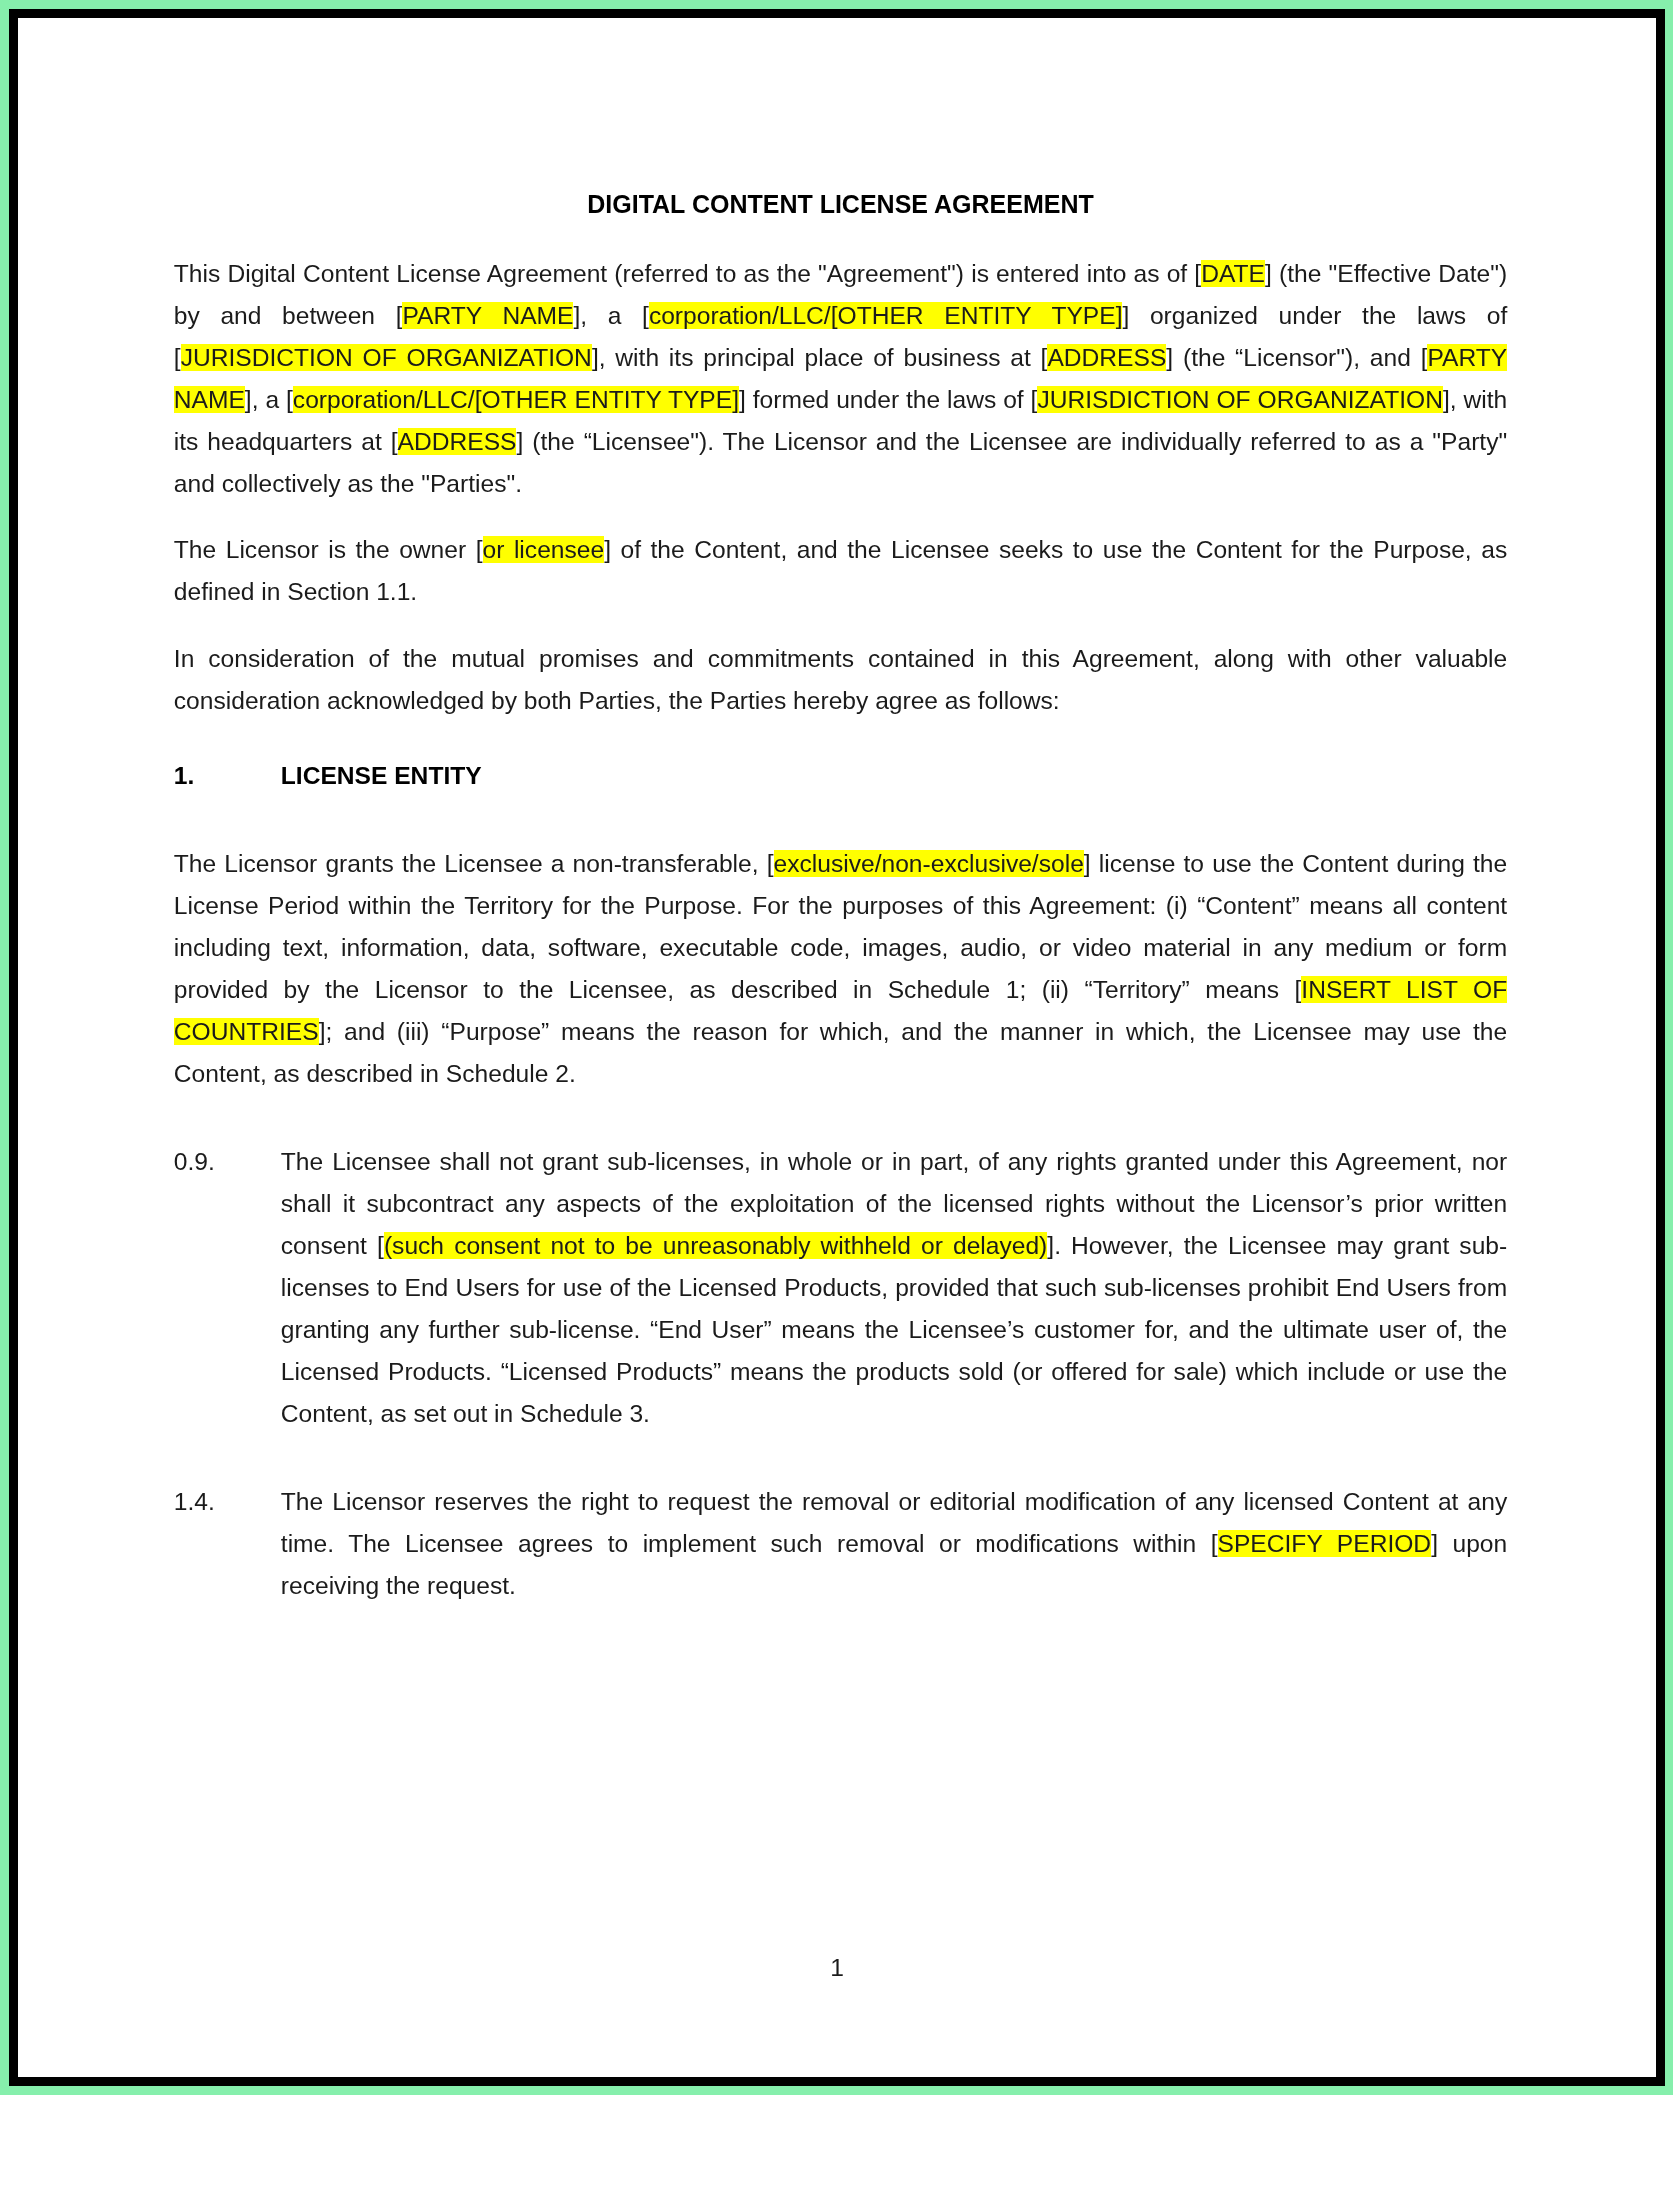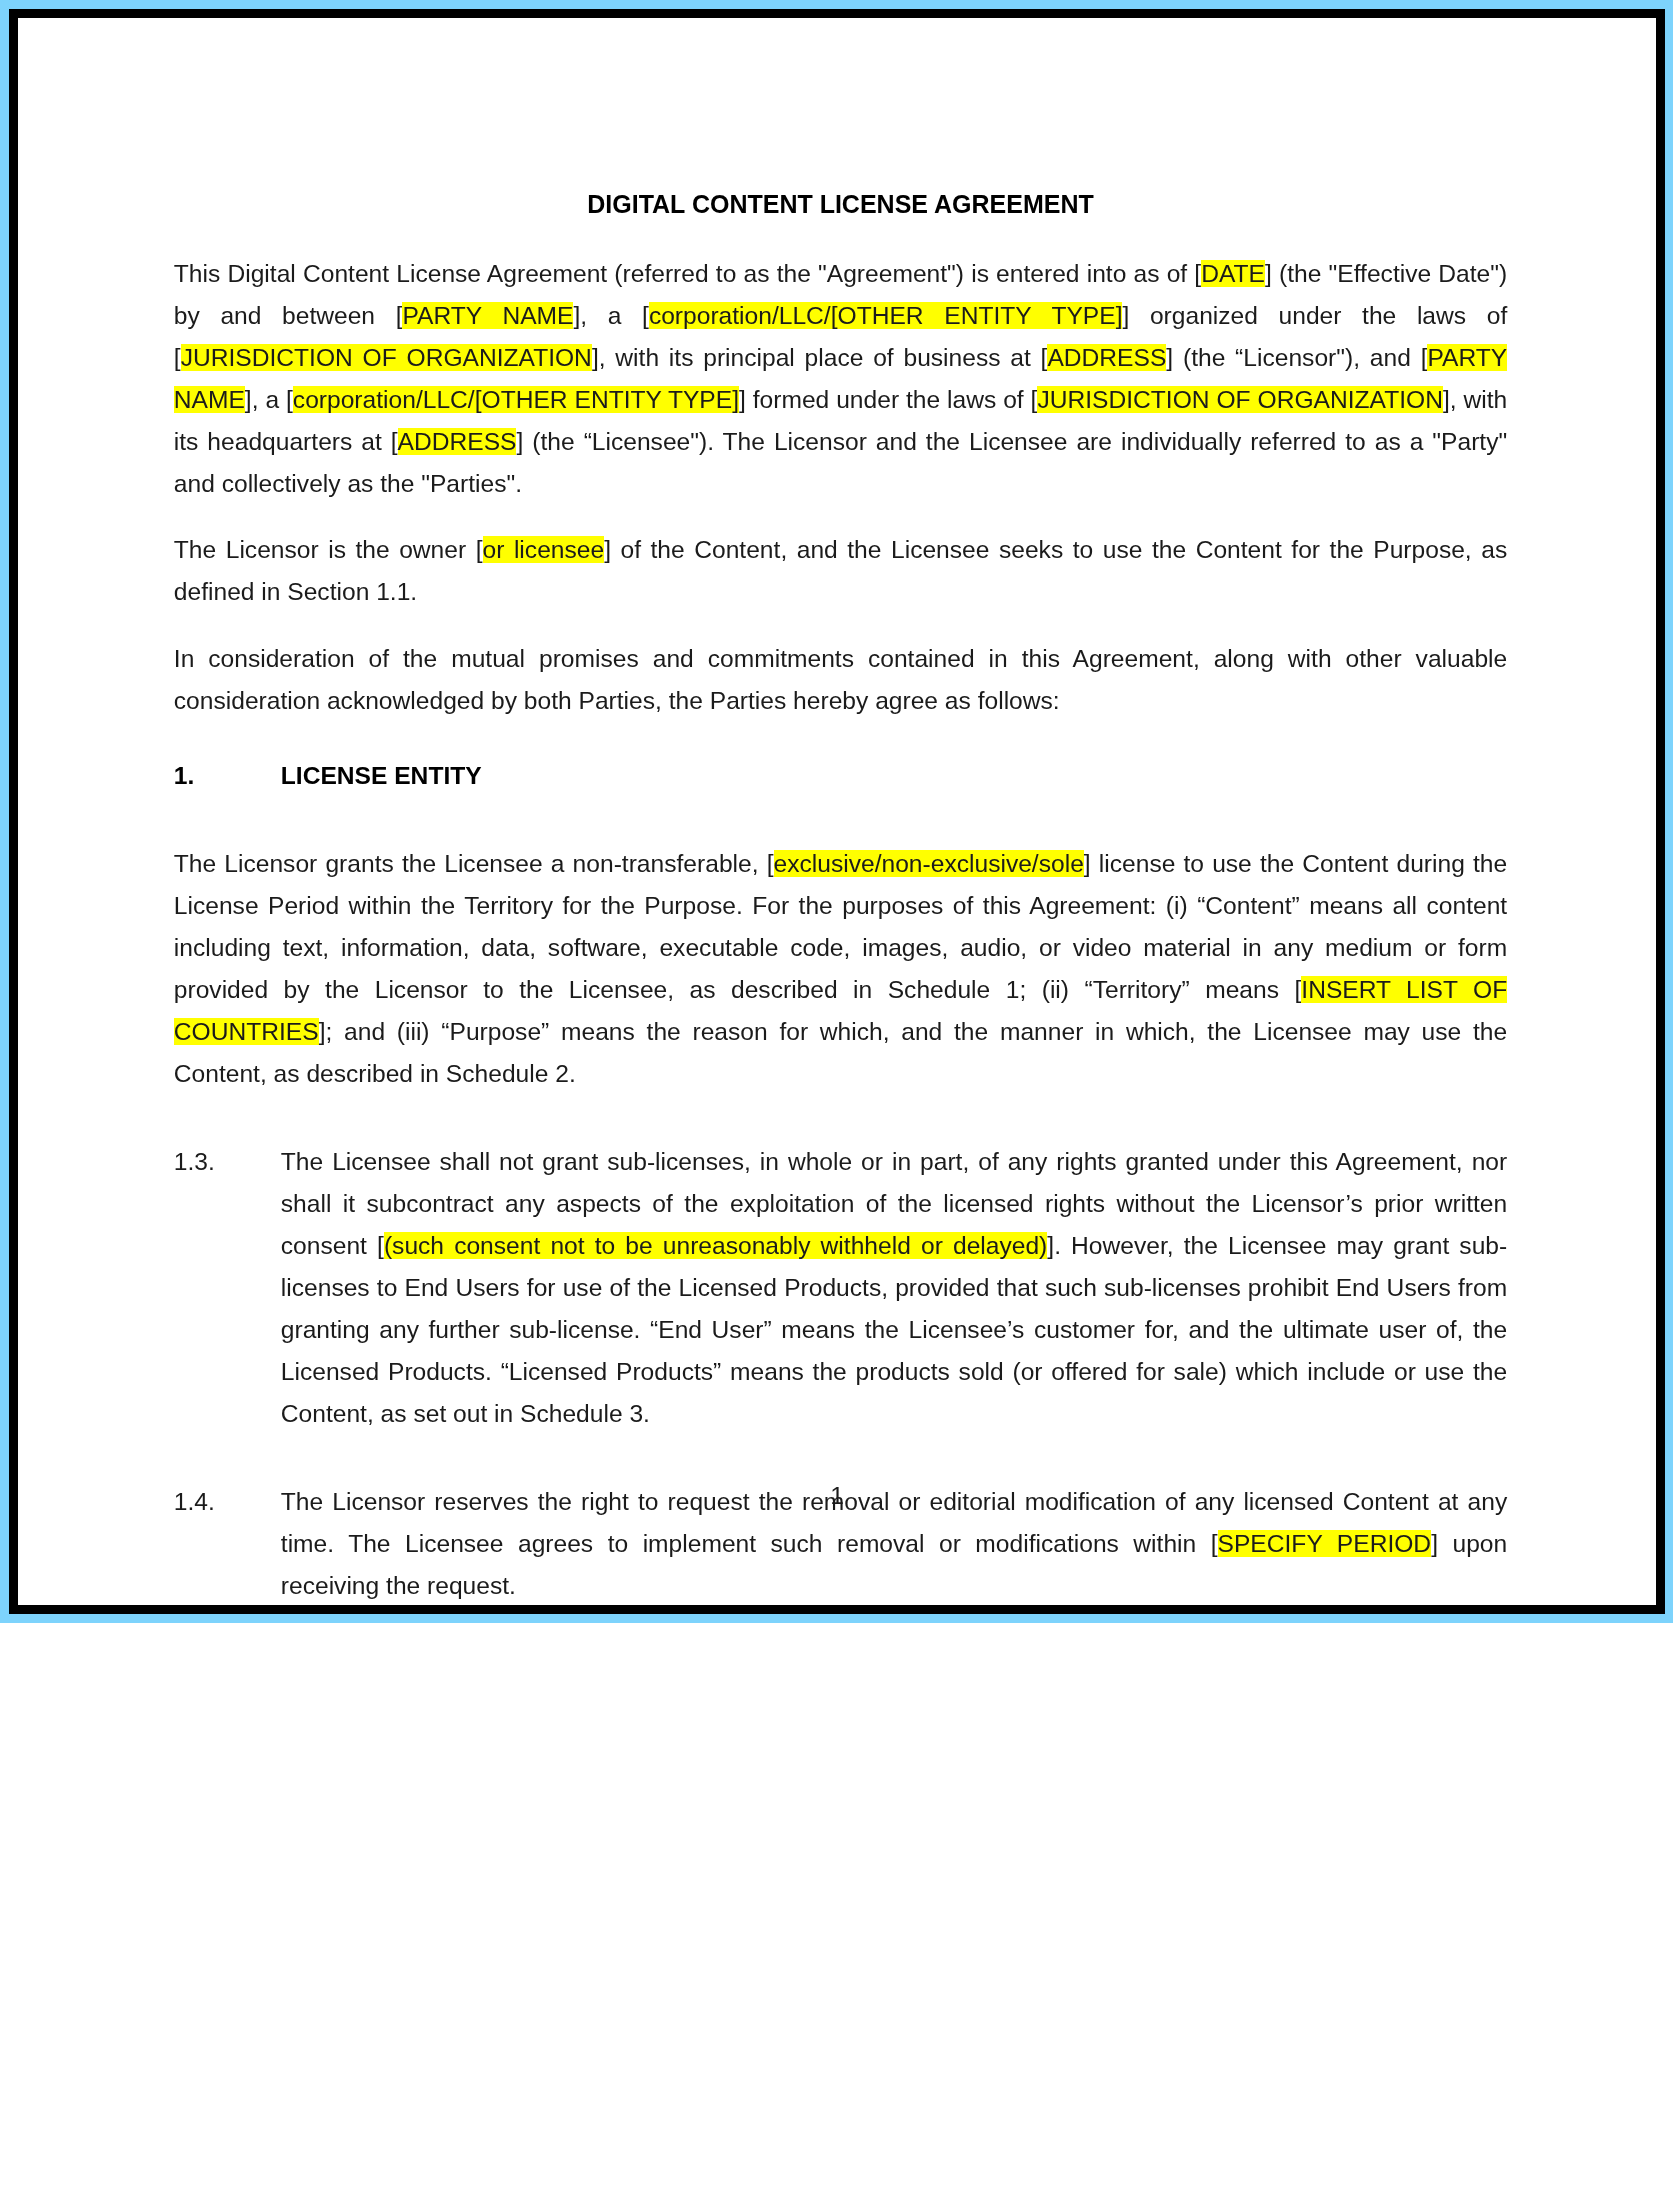--- a/index.html
+++ b/index.html
@@ -5,23 +5,23 @@
   * { margin: 0; padding: 0; box-sizing: border-box; }
   html, body { background: #ffffff; }
   body {
     width: 1674px;
     height: 2195px;
     font-family: "Liberation Sans", sans-serif;
     overflow: hidden;
   }
   .frame {
     width: 1674px;
-    height: 1623px;
+    height: 2095px;
     padding: 8.8px;
-    background: #7dd3fc;
+    background: #86efac;
   }
   .page {
     width: 100%;
     height: 100%;
     border: 9.7px solid #000000;
     background: #ffffff;
     position: relative;
     padding: 165px 149px 0 156px;
     color: #1b1b1b;
     font-size: 24.6px;
@@ -83,21 +83,21 @@
       <span class="num-col">1.</span>
       <span>LICENSE ENTITY</span>
     </div>
 
     <div class="clause">
       <p class="clause-text"><span>The Licensor grants the Licensee a non-transferable, [</span><span class="hl">exclusive/non-exclusive/sole</span><span>] license to use the Content during the License Period within the Territory for the Purpose. For the purposes of this Agreement: (i) “</span><span class="b">Content</span><span>” means all content including text, information, data, software, executable code, images, audio, or video material in any medium or form provided by the Licensor to the Licensee, as described in Schedule 1; (ii) “</span><span class="b">Territory”</span><span> means [</span><span class="hl">INSERT LIST OF COUNTRIES</span><span>]; and (iii) “</span><span class="b">Purpose</span><span>” means the reason for which, and the manner in which, the Licensee may use the Content, as described in Schedule 2.</span></p>
     </div>
 
 
     <div class="clause">
-      <span class="num-col">1.3.</span>
+      <span class="num-col">0.9.</span>
       <p class="clause-text"><span>The Licensee shall not grant sub-licenses, in whole or in part, of any rights granted under this Agreement, nor shall it subcontract any aspects of the exploitation of the licensed rights without the Licensor’s prior written consent [</span><span class="hl">(such consent not to be unreasonably withheld or delayed)</span><span>]. However, the Licensee may grant sub-licenses to End Users for use of the Licensed Products, provided that such sub-licenses prohibit End Users from granting any further sub-license. “</span><span class="b">End User</span><span>” means the Licensee’s customer for, and the ultimate user of, the Licensed Products. “</span><span class="b">Licensed Products</span><span>” means the products sold (or offered for sale) which include or use the Content, as set out in Schedule 3.</span></p>
     </div>
 
     <div class="clause">
       <span class="num-col">1.4.</span>
       <p class="clause-text"><span>The Licensor reserves the right to request the removal or editorial modification of any licensed Content at any time. The Licensee agrees to implement such removal or modifications within [</span><span class="hl">SPECIFY PERIOD</span><span>] upon receiving the request.</span></p>
     </div>
 
     <div class="page-number">1</div>
 

